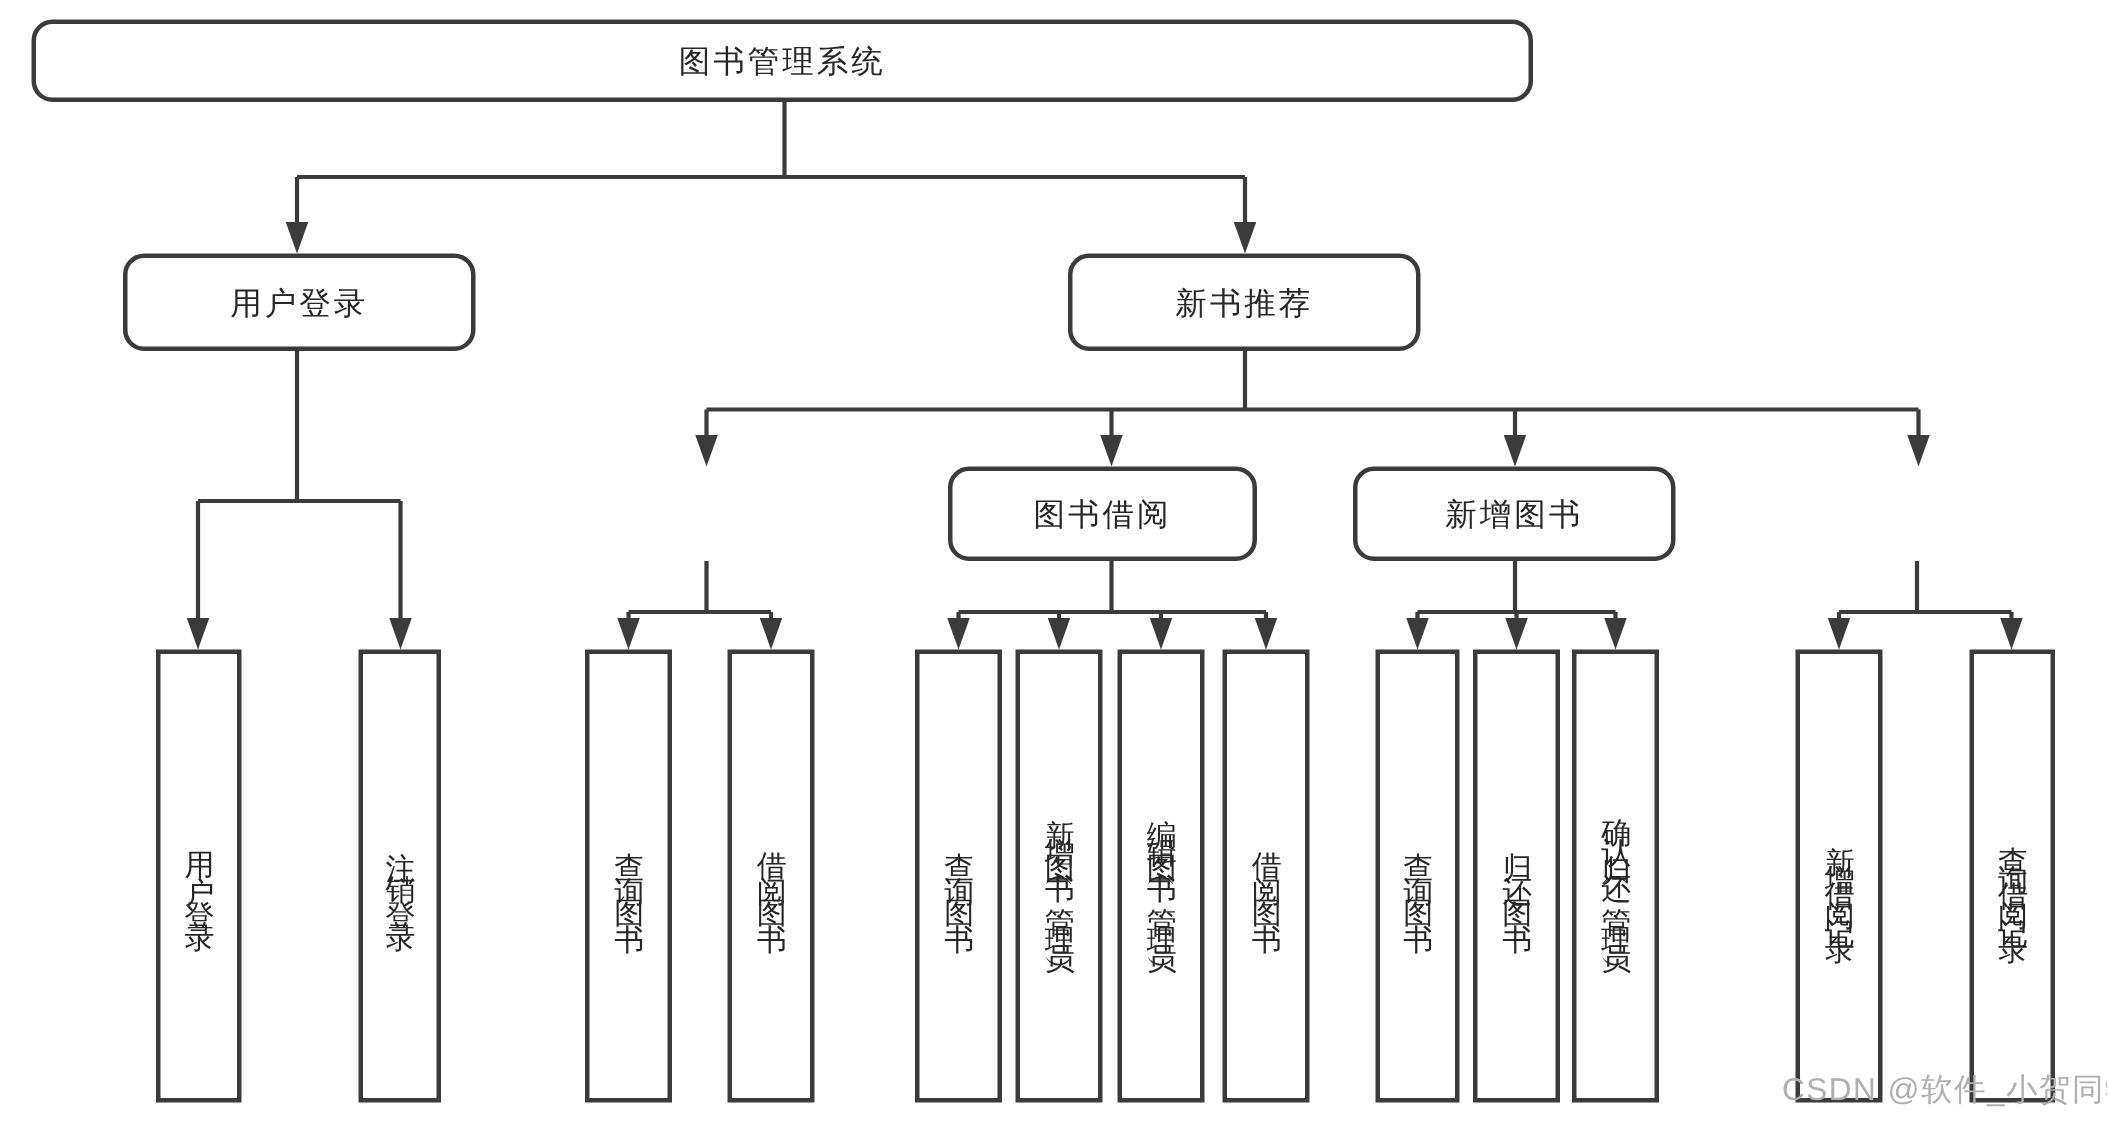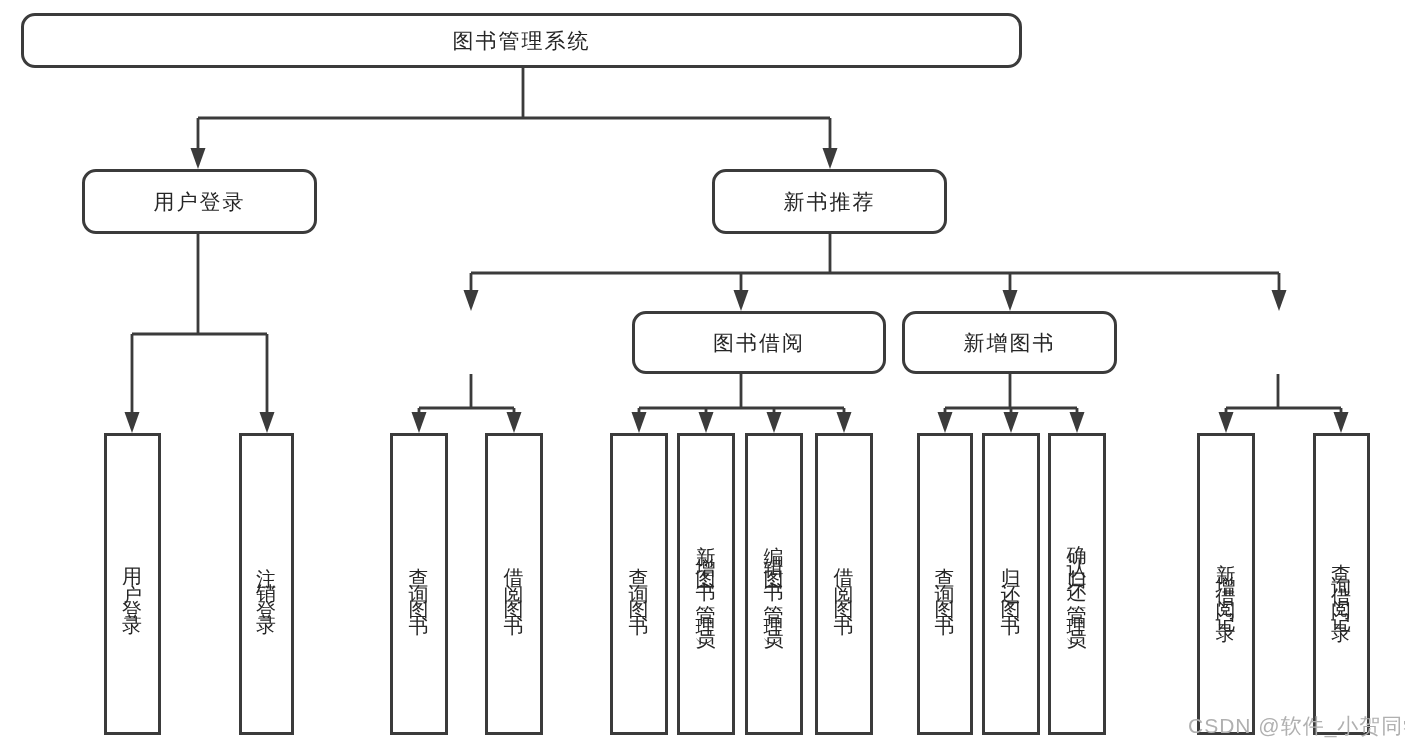--- a/index.html
+++ b/index.html
@@ -122,21 +122,21 @@
       <polygon points="1218.5,412 1233.5,412 1226,433"></polygon>
       <polygon points="1333.5,412 1348.5,412 1341,433"></polygon>
     </g>
   </svg>
 
   <div class="node h" style="left:21px;top:13px;width:1001px;height:55px;">图书管理系统</div>
 
   <div class="node h" style="left:82px;top:169px;width:235px;height:65px;">用户登录</div>
   <div class="node h" style="left:712px;top:169px;width:235px;height:65px;">新书推荐</div>
 
-  <div class="node h" style="left:632px;top:311px;width:254px;height:63px;">图书借阅</div>
+  <div class="node h" style="left:632px;top:311px;width:206px;height:63px;">图书借阅</div>
   <div class="node h" style="left:902px;top:311px;width:215px;height:63px;">新增图书</div>
 
   <div class="node v short" style="left:104px;top:433px;width:57px;height:302px;">
     <span>用户登录</span>
   </div>
   <div class="node v short" style="left:239px;top:433px;width:55px;height:302px;">
     <span>注销登录</span>
   </div>
 
   <div class="node v short" style="left:390px;top:433px;width:58px;height:302px;">

